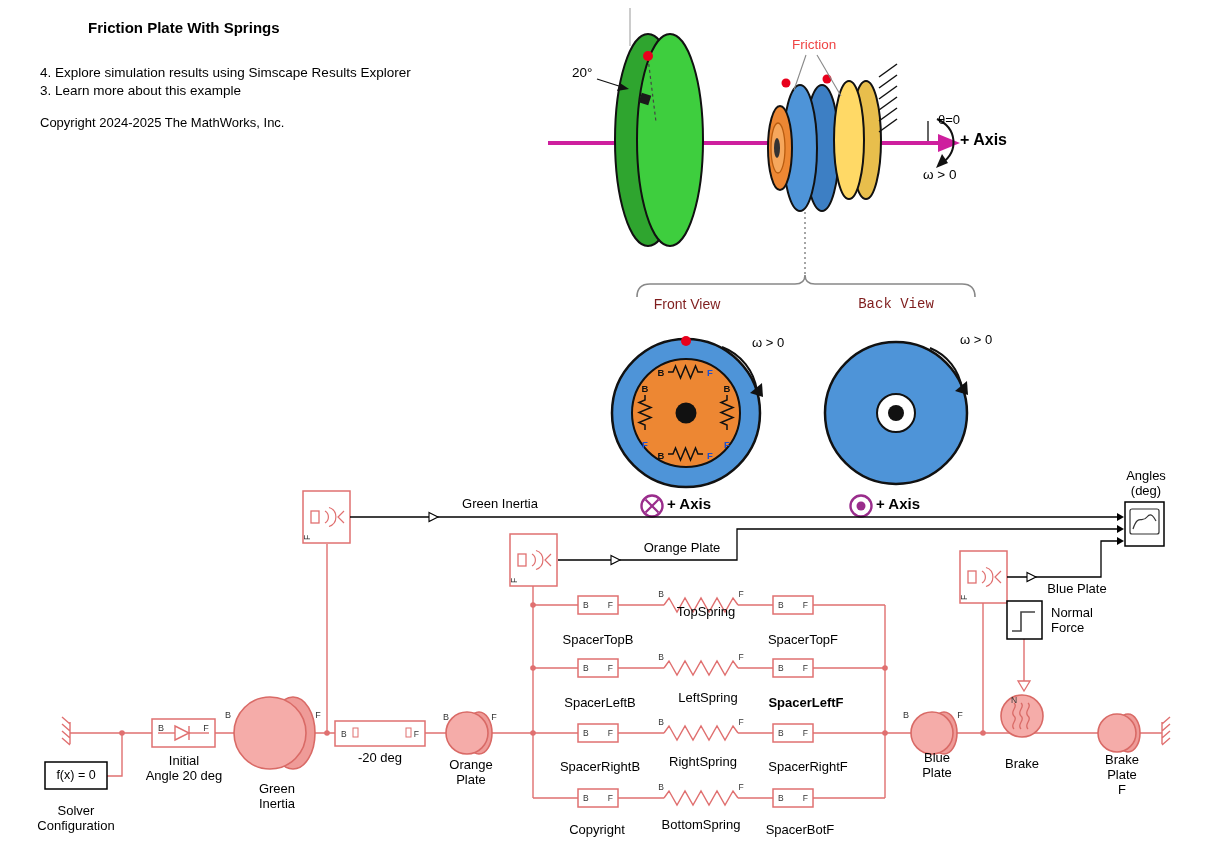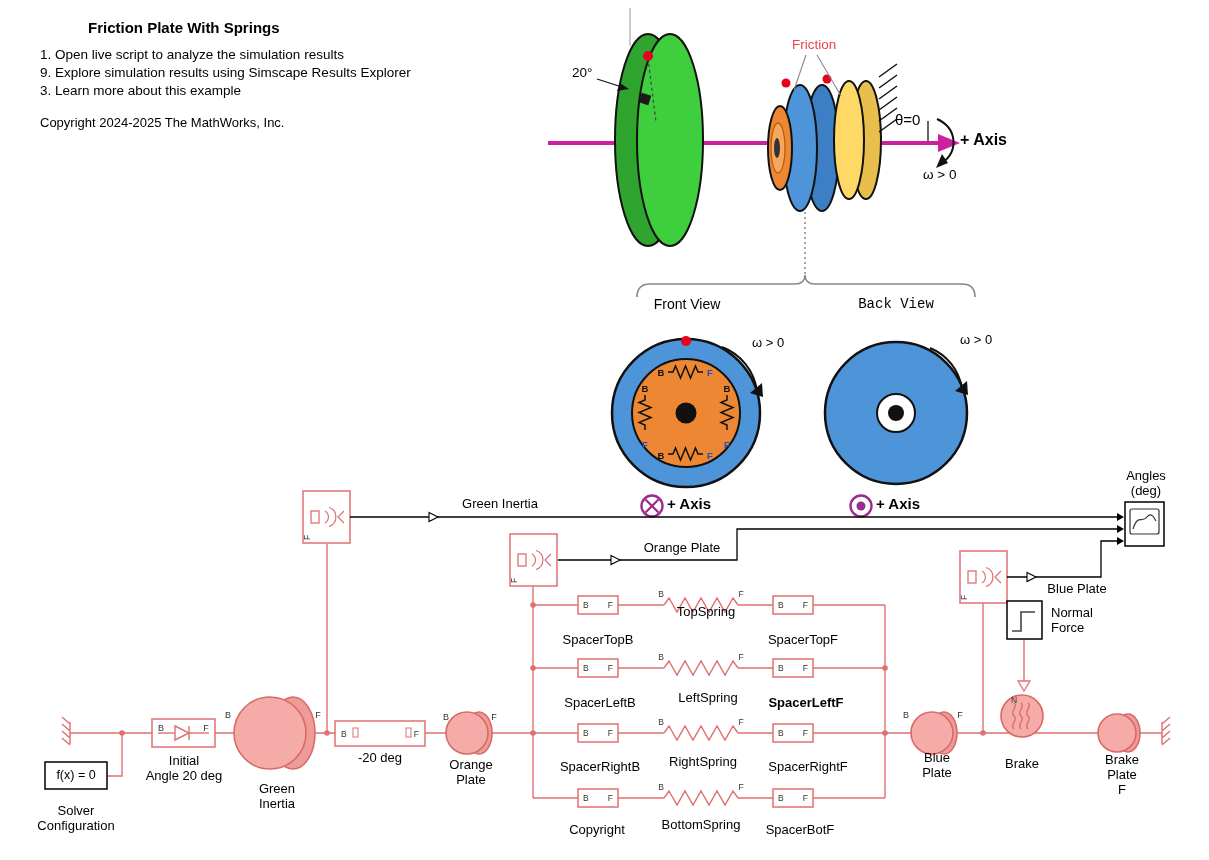--- a/index.html
+++ b/index.html
@@ -4,21 +4,21 @@
 <style>
   html,body{margin:0;padding:0;background:#fff;}
   #stage{position:relative;width:1209px;height:860px;background:#fff;overflow:hidden;
          font-family:"Liberation Sans",sans-serif;}
   #gfx{position:absolute;left:0;top:0;}
   .lbl{position:absolute;font-size:13px;line-height:15px;color:#000;white-space:pre-line;}
   .c{transform:translateX(-50%);text-align:center;}
   .title{font-size:15px;font-weight:bold;}
   .step{font-size:13.5px;}
   .gray{color:#ef4444;}
-  .dgray{color:#000000;}
+  .dgray{color:#7f1d1d;}
   .bold{font-weight:bold;}
   .big{font-size:16px;}
   .axis15{font-size:15px;font-weight:bold;}
   svg text{font-family:"Liberation Sans",sans-serif;}
   .sl{stroke:#E07070;stroke-width:1.4;fill:none;}
   .sb{fill:#fff;stroke:#E07070;stroke-width:1.5;}
   .disc{fill:#F5ACA9;stroke:#D96A66;stroke-width:1.6;}
   .discb{fill:#EF9B98;stroke:#D96A66;stroke-width:1.6;}
   .kb{fill:#fff;stroke:#000;stroke-width:1.5;}
   .kl{stroke:#000;stroke-width:1.3;fill:none;}
@@ -314,28 +314,27 @@
   </g>
   <g>
     <path class="kl" d="M1007 577 H1101 V541 H1117"></path>
     <polygon points="1027,572.5 1036,577 1027,581.5" fill="#fff" stroke="#000" stroke-width="1.1"></polygon>
     <polygon points="1117,537 1124,541 1117,545" fill="#000"></polygon>
   </g>
 
 </svg>
 
 <div class="lbl title" style="left:40px;top:20px;margin-left:48px;">Friction Plate With Springs</div>
-<div class="lbl step" style="left:40px;top:47px;">1. Open live script to analyze the simulation results</div>
-<div class="lbl step" style="left:40px;top:65px;">9. Explore simulation results using Simscape Results Explorer</div>
+<div class="lbl step" style="left:40px;top:65px;">4. Explore simulation results using Simscape Results Explorer</div>
 <div class="lbl step" style="left:40px;top:83px;">3. Learn more about this example</div>
 <div class="lbl" style="left:40px;top:115px;">Copyright 2024-2025 The MathWorks, Inc.</div>
 
 <div class="lbl" style="left:572px;top:65px;font-size:13.5px;">20°</div>
 <div class="lbl gray" style="left:792px;top:37px;font-size:13.5px;">Friction</div>
-<div class="lbl" style="left:895px;top:112px;font-size:15px;">θ=0</div>
+<div class="lbl" style="left:938px;top:112px;font-size:13px;">θ=0</div>
 <div class="lbl bold big" style="left:960px;top:132px;">+ Axis</div>
 <div class="lbl" style="left:923px;top:167px;font-size:13.5px;">ω &gt; 0</div>
 
 <div class="lbl c dgray" style="left:687px;top:297px;font-size:14px;">Front View</div>
 <div class="lbl c dgray" style="left:896px;top:297px;font-size:14px;font-family:Liberation Mono, monospace;">Back View</div>
 <div class="lbl" style="left:752px;top:335px;">ω &gt; 0</div>
 <div class="lbl" style="left:960px;top:332px;">ω &gt; 0</div>
 <div class="lbl axis15" style="left:667px;top:496px;">+ Axis</div>
 <div class="lbl axis15" style="left:876px;top:496px;">+ Axis</div>
 

